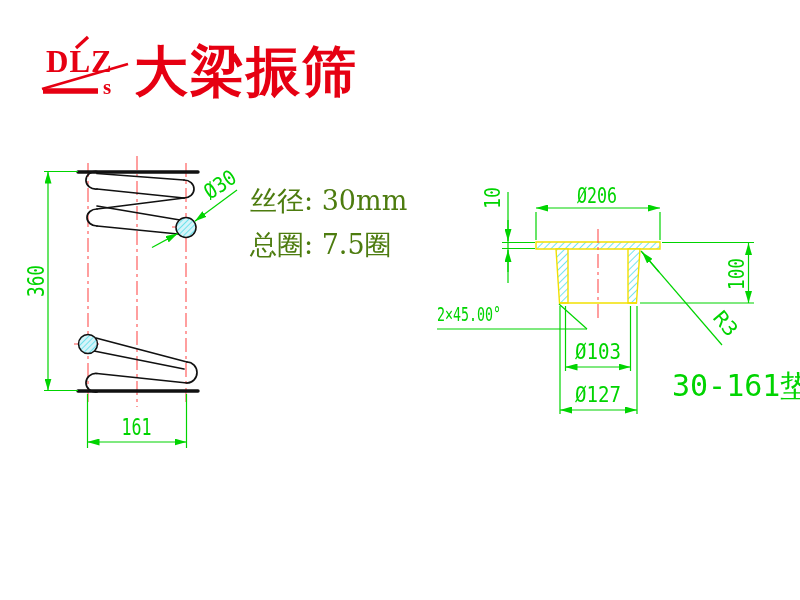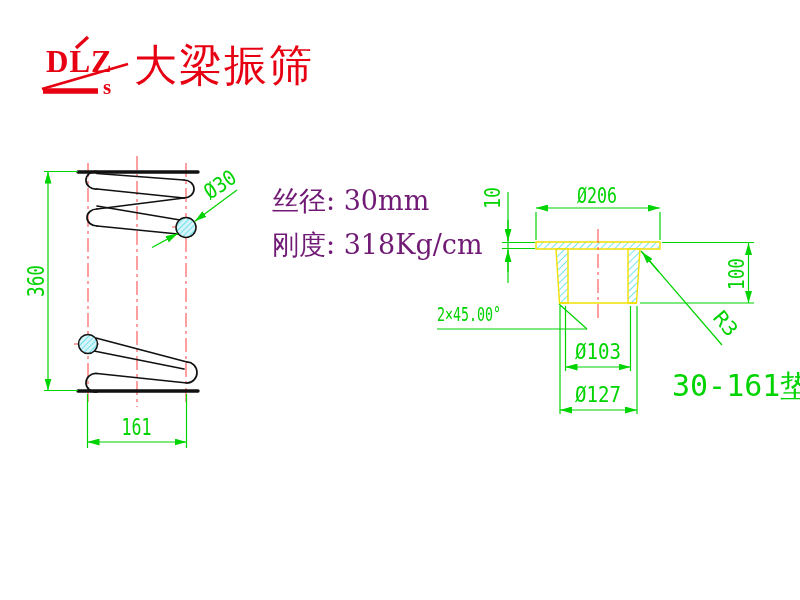--- a/index.html
+++ b/index.html
@@ -1,21 +1,21 @@
 <!DOCTYPE html>
 <html><head>
 <meta charset="utf-8">
 <style>
   html,body{margin:0;padding:0;background:#ffffff;}
   .canvas{position:relative;width:800px;height:600px;background:#fff;overflow:hidden;
           font-family:"Liberation Sans", sans-serif;border-radius:19px;}
   .abs{position:absolute;}
-  .brand-title{left:134px;top:42px;font-size:43px;font-weight:400;color:#e60012;
+  .brand-title{left:134px;top:42px;font-size:54px;font-weight:700;color:#e60012;
                letter-spacing:2px;line-height:1.1;font-family:"Liberation Sans", sans-serif;}
-  .specs{left:272px;top:179px;font-family:"DejaVu Serif", serif;font-size:27px;color:#701a75;}
+  .specs{left:250px;top:179px;font-family:"DejaVu Serif", serif;font-size:27px;color:#4d7c0f;}
   .specs .spec-line{height:44px;line-height:44px;white-space:nowrap;}
   svg text{font-family:"DejaVu Sans Mono", monospace;}
   .dim-text{fill:#00d400;}
   .logo-text{fill:#e60012;font-family:"Liberation Serif", serif;font-weight:bold;}
 </style>
 </head>
 <body>
 
 <div class="canvas">
 
@@ -24,21 +24,21 @@
     <line x1="76" y1="48" x2="88" y2="37" stroke="#e60012" stroke-width="3.2"></line>
     <line x1="42" y1="89" x2="128" y2="64" stroke="#e60012" stroke-width="2.6"></line>
     <line x1="43" y1="91" x2="98" y2="91" stroke="#e60012" stroke-width="5.5"></line>
     <text class="logo-text" x="103" y="94" font-size="21">s</text>
   </svg>
 
   <div class="abs brand-title">大梁振筛</div>
 
   <div class="abs specs">
     <div class="spec-line">丝径: 30mm</div>
-    <div class="spec-line">刚度: 318Kg/cm</div>
+    <div class="spec-line">总圈: 7.5圈</div>
   </div>
 
   <svg class="abs" style="left:20px;top:150px" width="245" height="315" viewBox="20 150 245 315">
     <defs>
       <marker id="agS" markerWidth="12" markerHeight="7" refX="12" refY="3.5" orient="auto-start-reverse" markerUnits="userSpaceOnUse">
         <path d="M0,0 L12,3.5 L0,7 Z" fill="#00d400"></path>
       </marker>
       <pattern id="hatC" width="4" height="4" patternUnits="userSpaceOnUse" patternTransform="rotate(45)">
         <rect width="4" height="4" fill="#d6f4f9"></rect>
         <line x1="0" y1="0" x2="0" y2="4" stroke="#2cd6e4" stroke-width="1.2"></line>

